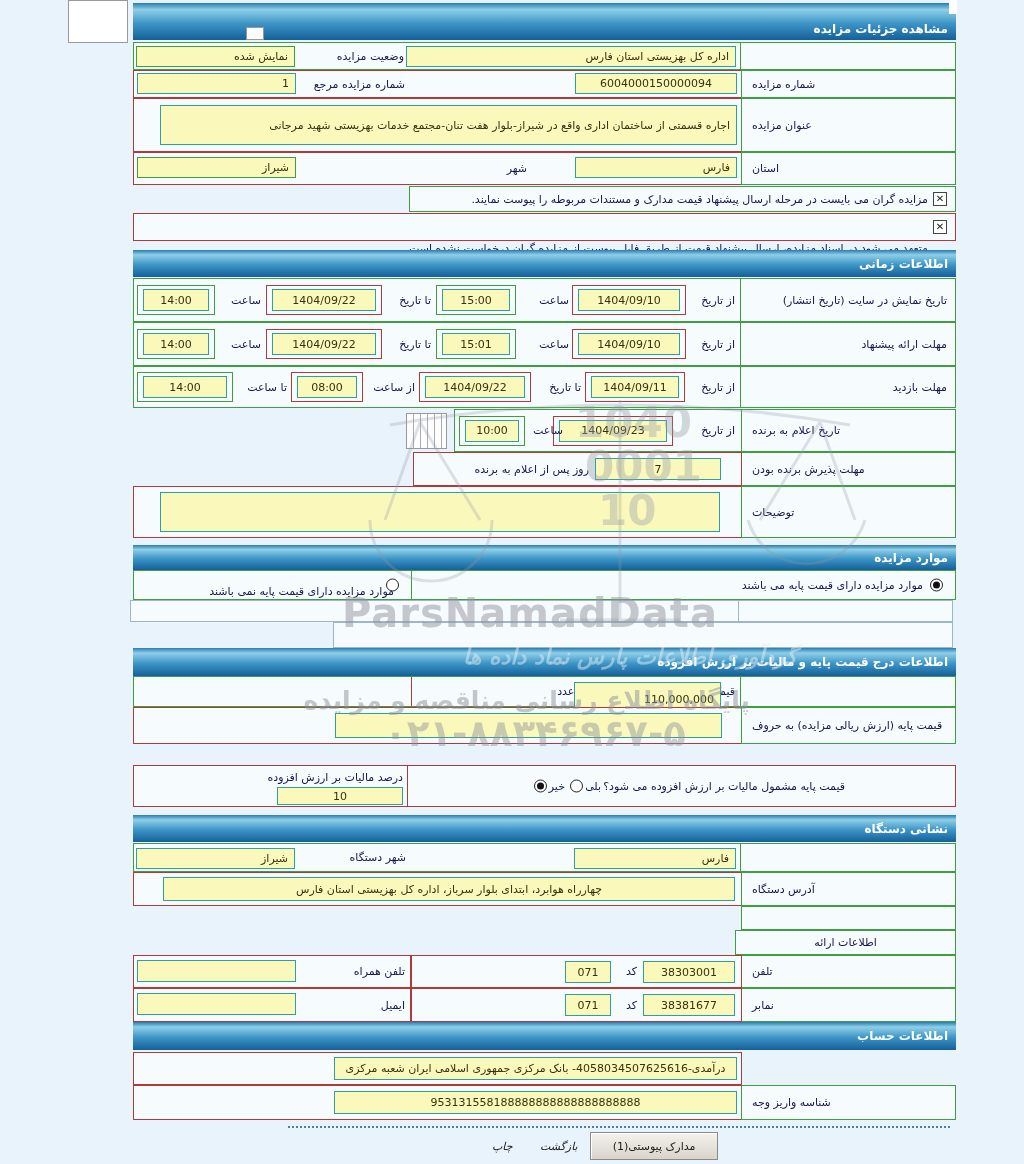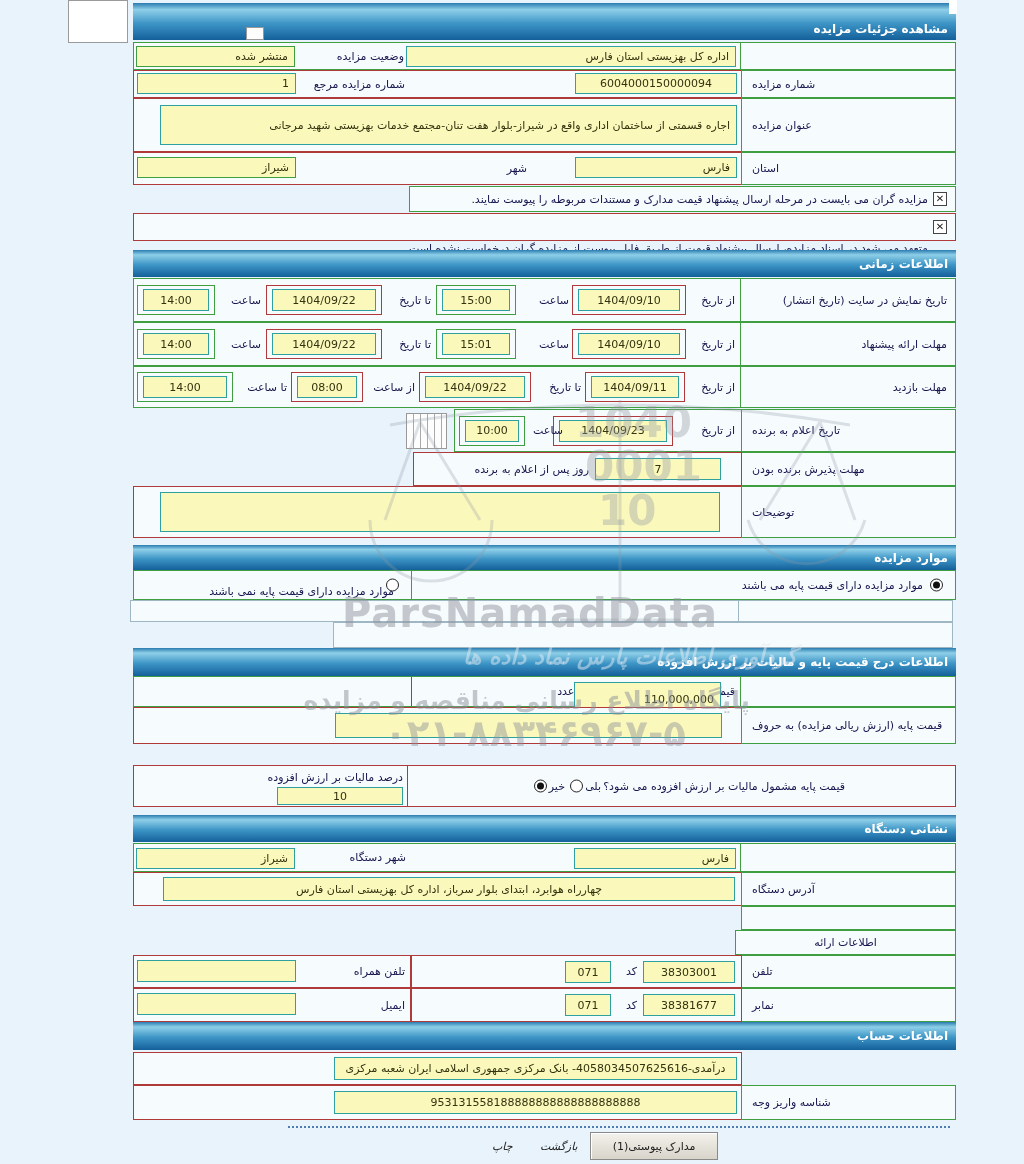--- a/index.html
+++ b/index.html
@@ -65,21 +65,21 @@
     <div class="lbl" style="right:222px;left:auto;">
         <span>نام دستگاه مزایده گزار</span>
       </div>
     <div class="yf ar" style="right:219px;width:330px;top:3px;height:21px;">
         <span>اداره کل بهزیستی استان فارس</span>
       </div>
     <div class="lbl" style="right:551px;">
         <span>وضعیت مزایده</span>
       </div>
     <div class="yf ar greenb" style="right:660px;width:159px;top:3px;height:21px;">
-        <span>منتشر شده</span>
+        <span>نمایش شده</span>
       </div>
     <div class="lbl" style="right:8px;"></div>
   </div>
 
   <div class="row" style="top:70px;height:28px;">
     <div class="cbox" style="left:0;right:214px;"></div>
     <div class="labelcell">
         <span>شماره مزایده</span>
       </div>
     <div class="yf" style="right:219px;width:162px;top:3px;height:21px;">

